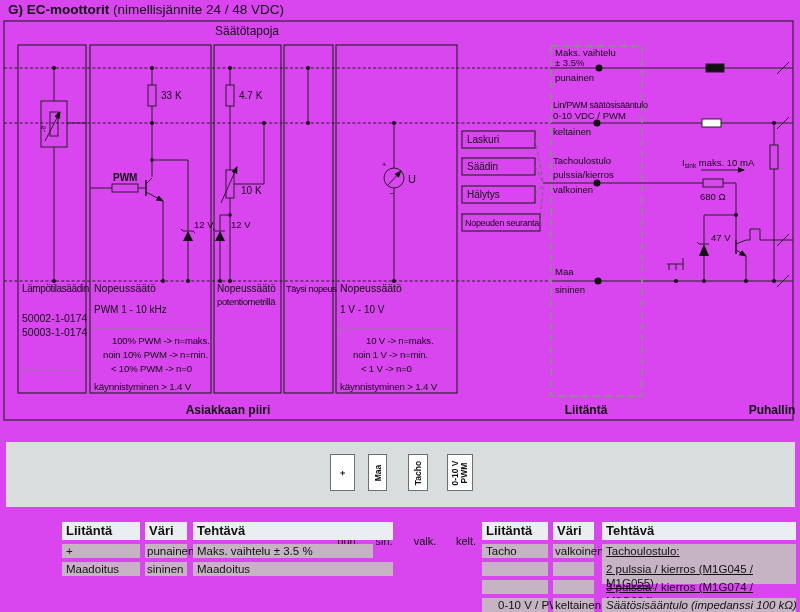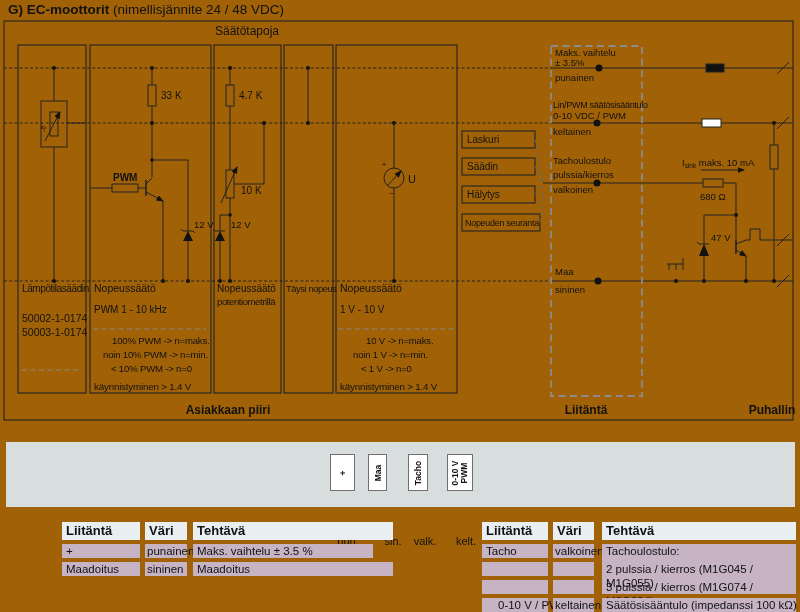--- a/index.html
+++ b/index.html
@@ -1,33 +1,33 @@
 <!DOCTYPE html>
 <html><head>
 <meta charset="utf-8">
 <style>
   html,body{margin:0;padding:0;background:#fff;}
-  .page{position:relative;width:800px;height:612px;background:#a16207;overflow:hidden;
+  .page{position:relative;width:800px;height:612px;background:#d946ef;overflow:hidden;
         font-family:"Liberation Sans",sans-serif;color:#111;}
   .title{position:absolute;left:8px;top:2px;font-size:13.5px;white-space:nowrap;}
   .title b{font-weight:bold;}
   svg{position:absolute;left:0;top:0;}
   svg text{font-family:"Liberation Sans",sans-serif;fill:#111;}
   
   .band{position:absolute;left:6px;top:442px;width:789px;height:65px;background:#d8dedd;}
   .pin{position:absolute;top:12px;background:#fff;border:1.2px solid #6f6f6f;box-sizing:border-box;}
   .pin-label{position:absolute;left:50%;top:50%;width:34px;margin-left:-17px;margin-top:-10px;height:20px;
              transform:rotate(-90deg);text-align:center;font-size:8.5px;font-weight:bold;line-height:9px;
              display:flex;flex-direction:column;justify-content:center;}
   .pin1{left:324px;width:25px;height:37px;}
   .pin2{left:362px;width:19px;height:37px;}
   .pin3{left:402px;width:20px;height:37px;}
   .pin4{left:441px;width:26px;height:37px;}
   .pin-abbr{position:absolute;top:53px;font-size:11px;text-align:center;width:40px;margin-top:40px;}
-  .ab1{left:322px;} .ab2{left:367px;} .ab3{left:399px;} .ab4{left:440px;}
+  .ab1{left:322px;} .ab2{left:358px;} .ab3{left:399px;} .ab4{left:440px;}
   
   .cell,.hcell{position:absolute;box-sizing:border-box;white-space:nowrap;overflow:visible;}
   .hcell{height:18px;line-height:18px;font-size:13px;font-weight:bold;background:#e9eef0;padding-left:4px;}
   .cell{height:14px;line-height:14px;font-size:11.5px;background:#c6b4c4;padding-left:4px;}
   .blockcell{position:absolute;box-sizing:border-box;background:#c6b4c4;font-size:11.5px;padding-left:4px;}
   .blockcell span{display:block;height:18px;line-height:14px;}
 </style>
 </head>
 <body>
 <div class="page">
@@ -302,24 +302,24 @@
   <div class="hcell" style="left:553px;top:522px;width:41px;">Väri</div>
   <div class="hcell" style="left:602px;top:522px;width:194px;">Tehtävä</div>
 
   <div class="cell" style="left:482px;top:544px;width:66px;">Tacho</div>
   <div class="cell" style="left:553px;top:544px;width:41px;padding-left:2px;">valkoinen</div>
   <div class="cell" style="left:482px;top:562px;width:66px;"></div>
   <div class="cell" style="left:553px;top:562px;width:41px;padding-left:2px;"></div>
   <div class="cell" style="left:482px;top:580px;width:66px;"></div>
   <div class="cell" style="left:553px;top:580px;width:41px;padding-left:2px;"></div>
 
-  <div class="blockcell" style="left:602px;top:544px;width:194px;height:50px;">
+  <div class="blockcell" style="left:602px;top:544px;width:194px;height:40px;text-decoration:underline;">
     <span>Tachoulostulo:</span>
     <span>2 pulssia / kierros (M1G045 / M1G055)</span>
     <span>3 pulssia / kierros (M1G074 / M3G084)</span>
   </div>
 
   <div class="cell" style="left:482px;top:598px;width:66px;padding-left:16px;">0-10 V / PWM</div>
   <div class="cell" style="left:553px;top:598px;width:41px;padding-left:2px;">keltainen</div>
-  <div class="cell" style="left:602px;top:598px;width:194px;">Säätösisääntulo (impedanssi 100 kΩ)</div>
+  <div class="cell" style="left:602px;top:598px;width:194px;font-style:italic;">Säätösisääntulo (impedanssi 100 kΩ)</div>
 </div>
 
 </div>
 
 </body></html>

